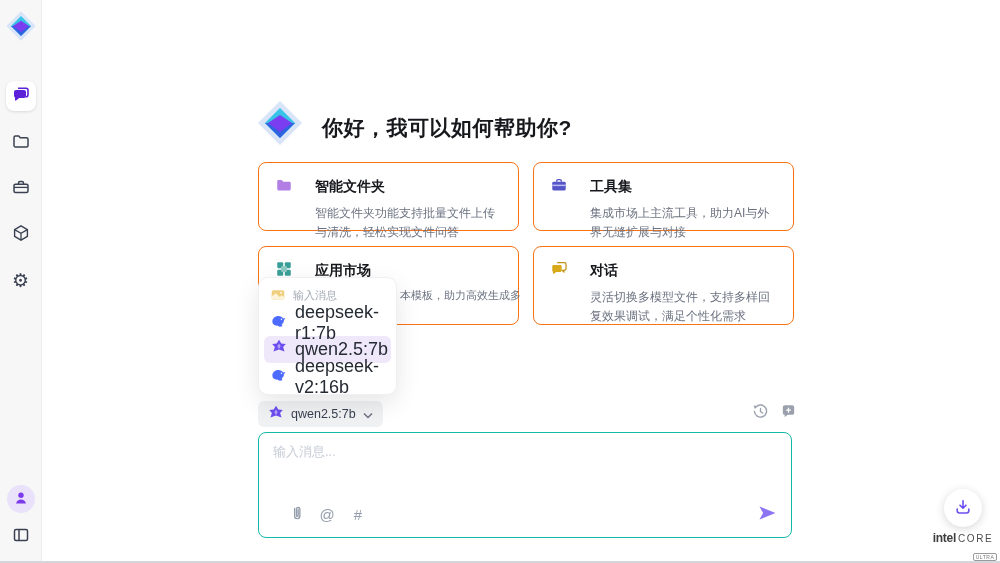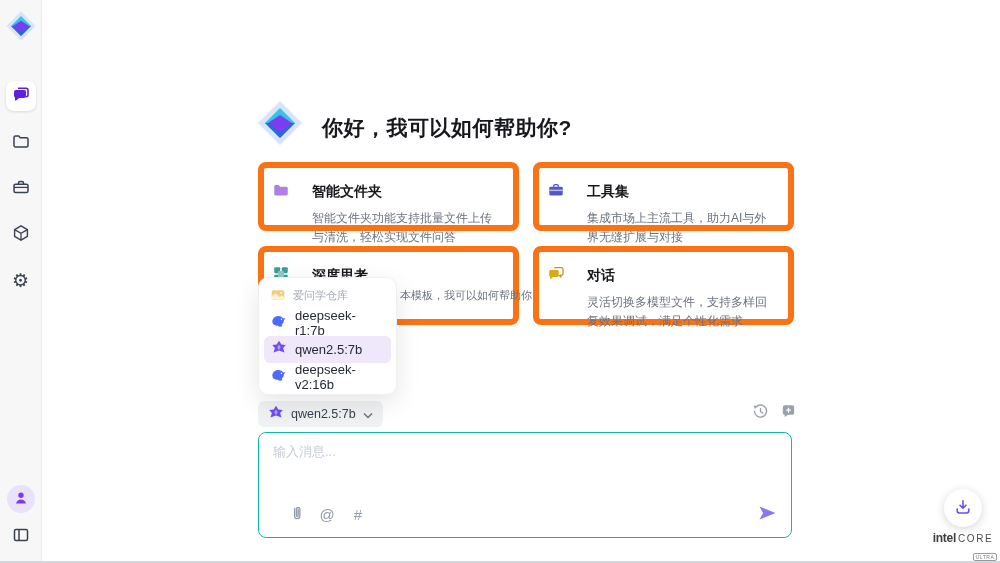--- a/index.html
+++ b/index.html
@@ -15,36 +15,36 @@
   .nav-btn.active { background:#ffffff; box-shadow:0 1px 3px rgba(0,0,0,0.12); }
   .gear-glyph { font-size:19px; line-height:1; color:#3a4150; }
   .sidebar-bottom { margin-top:auto; margin-bottom:10px; display:flex; flex-direction:column; align-items:center; gap:8px; }
   .user-btn { background:#e9e2fa; border-radius:50%; width:28px; height:28px; }
 
   
   .greet-logo { position:absolute; left:256px; top:99px; width:48px; height:48px; }
   .greet-title { position:absolute; left:322px; top:114px; font-size:21px; font-weight:bold; color:#17181c; letter-spacing:0.5px; }
 
   
-  .card { position:absolute; background:#fff; border:6px solid #f97316; border-radius:8px; padding:13px 14px 10px 8px; }
+  .card { position:absolute; background:#fff; border:1px solid #f97316; border-radius:8px; padding:13px 14px 10px 16px; }
   .card-1 { left:258px; top:162px; width:261px; height:69px; }
   .card-2 { left:533px; top:162px; width:261px; height:69px; }
   .card-3 { left:258px; top:246px; width:261px; height:79px; }
   .card-4 { left:533px; top:246px; width:261px; height:79px; }
   .card-head { display:flex; align-items:center; gap:22px; }
   .card-title { font-size:14px; font-weight:bold; color:#17181c; }
   .card-desc { margin-top:6px; margin-left:40px; font-size:12px; line-height:1.55; color:#6b7280; padding-right:6px; }
   .card-3 .card-head { position:relative; z-index:1; }
   .frag-desc { position:absolute; left:400px; top:288px; font-size:11px; color:#6b7280; white-space:nowrap; z-index:1; }
 
   
   .dropdown { position:absolute; left:258px; top:277px; width:139px; background:#fff; border:1px solid #f0f0f4; border-radius:10px; box-shadow:0 8px 24px rgba(0,0,0,0.10); padding:4px 5px; z-index:5; }
   .dd-row { height:27px; display:flex; align-items:center; gap:8px; padding:0 7px; border-radius:6px; width:100%; text-align:left; }
   .dd-group { font-size:11px; color:#a3a9b3; }
-  .dd-item { font-size:13px; color:#252a33; }
+  .dd-item { font-size:18px; color:#252a33; }
   .dd-item.selected { background:#efe8fb; }
 
   
   .model-selector { position:absolute; left:258px; top:401px; height:26px; background:#f0f1f3; border-radius:6px; display:flex; align-items:center; gap:7px; padding:0 10px; }
   .model-selector .label { font-size:12.5px; color:#374151; }
   .top-icons { position:absolute; left:751px; top:404px; display:flex; gap:10px; align-items:center; }
   .icon-btn { width:18px; height:18px; display:flex; align-items:center; justify-content:center; color:#9aa1ad; }
 
   
   .composer { position:absolute; left:258px; top:432px; width:534px; height:106px; border:1px solid #14b8a6; border-radius:8px; background:#fff; }
@@ -174,25 +174,25 @@
   <div class="card-head">
     <span>
       <svg width="18" height="18" viewBox="0 0 20 20">
         <rect x="2.5" y="2.5" width="6.6" height="6.6" rx="1.2" fill="#3a9e98"></rect>
         <rect x="10.9" y="2.5" width="6.6" height="6.6" rx="1.2" fill="#3a9e98"></rect>
         <rect x="2.5" y="10.9" width="6.6" height="6.6" rx="1.2" fill="#3a9e98"></rect>
         <rect x="10.9" y="10.9" width="6.6" height="6.6" rx="1.2" fill="#3a9e98"></rect>
         <rect x="6.8" y="6.8" width="6.4" height="6.4" rx="1" fill="#8fc9c4"></rect>
       </svg>
     </span>
-    <span class="card-title">深度思考</span>
-  </div>
-</div>
-
-<div class="frag-desc">本模板，我可以如何帮助你</div>
+    <span class="card-title">应用市场</span>
+  </div>
+</div>
+
+<div class="frag-desc">本模板，助力高效生成多</div>
 
 <div class="card card-4">
   <div class="card-head">
     <span>
       <svg width="18" height="18" viewBox="0 0 20 20">
         <path d="M8 3h8.2c.9 0 1.6.7 1.6 1.6v5c0 .9-.7 1.6-1.6 1.6h-.8v2l-2.4-2" fill="none" stroke="#c09316" stroke-width="1.4"></path>
         <path d="M2.5 7.2c0-.9.7-1.6 1.6-1.6h7.3c.9 0 1.6.7 1.6 1.6v4.4c0 .9-.7 1.6-1.6 1.6H7l-2.7 2.2c-.4.3-.9 0-.9-.4v-1.8c-.5-.3-.9-.9-.9-1.6V7.2z" fill="#d8a919"></path>
       </svg>
     </span>
     <span class="card-title">对话</span>
@@ -202,21 +202,21 @@
 
 <div class="dropdown">
   <div class="dd-row dd-group">
     <span>
       <svg width="14" height="12" viewBox="0 0 16 13">
         <rect x="0.8" y="1" width="14.4" height="11" rx="2" fill="#efcf7d"></rect>
         <polygon points="0.8,8 5.5,4.5 10,8.8 12.5,6.8 15.2,9.2 15.2,12 .8,12" fill="#fdf3da"></polygon>
         <circle cx="11.5" cy="4" r="1.3" fill="#fdf3da"></circle>
       </svg>
     </span>
-    <span>爱问学仓库</span>
+    <span>输入消息</span>
   </div>
   <button class="dd-row dd-item">
     <span>
       <svg width="16" height="14" viewBox="0 0 18 15">
         <path d="M1.5 8.2C1.5 4.7 4.6 2 8.2 2c2.7 0 4.6 1.2 5.4 2.7.9-.4 1.9-.3 2.5.1-.3.7-.9 1.3-1.6 1.6.2 1.8-.7 3.7-2.5 4.9l1 1.7c-2.3 1.4-4.7 1-5.9-.3-2.9.3-5.6-1.4-5.6-4.5z" fill="#4d6bfe"></path>
         <circle cx="11.8" cy="5.6" r="0.8" fill="#fff"></circle>
       </svg>
     </span>
     <span>deepseek-r1:7b</span>
   </button>

